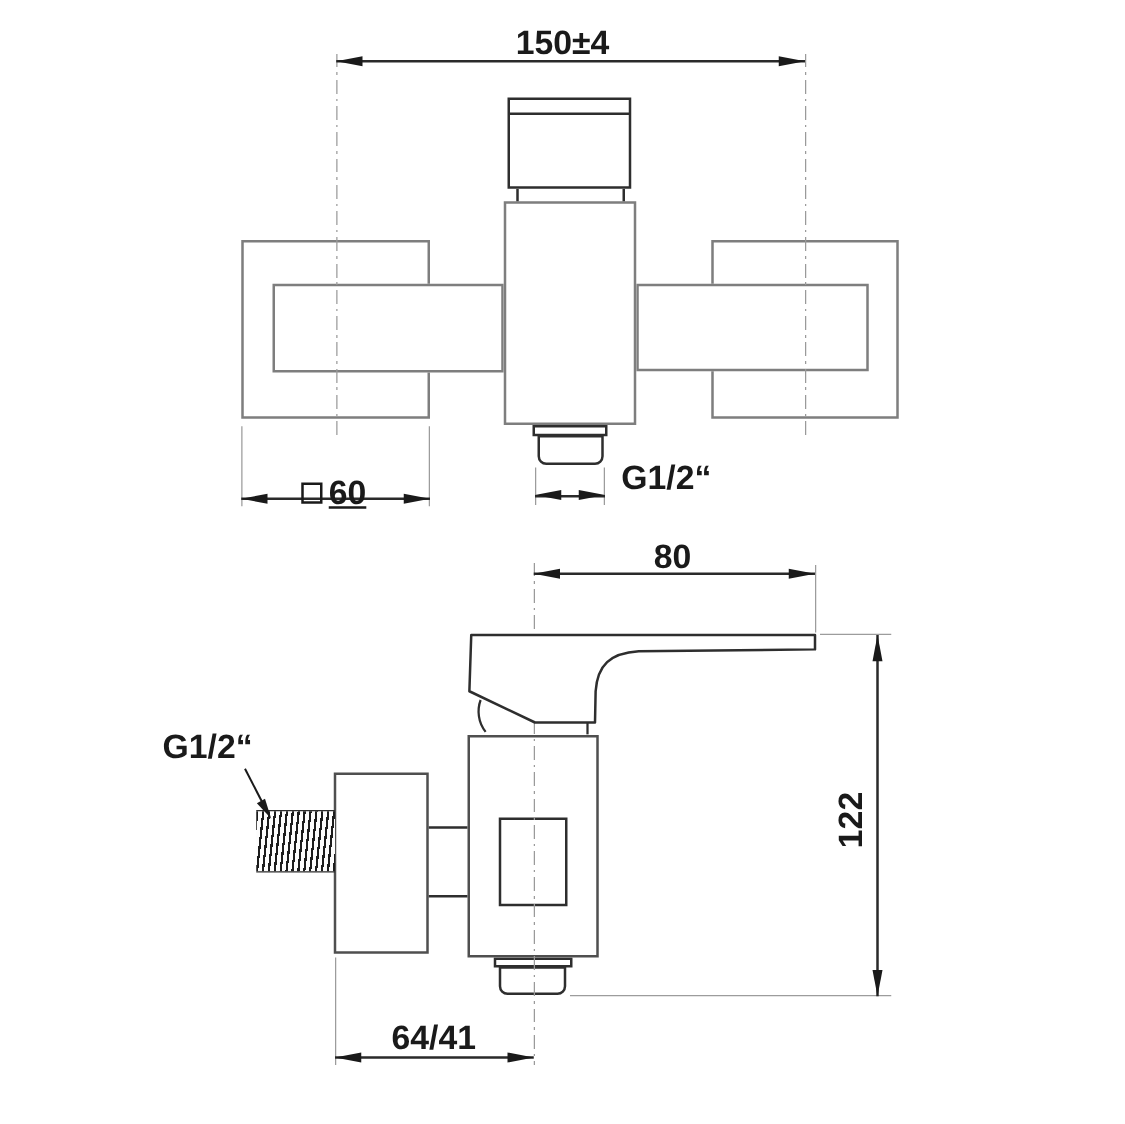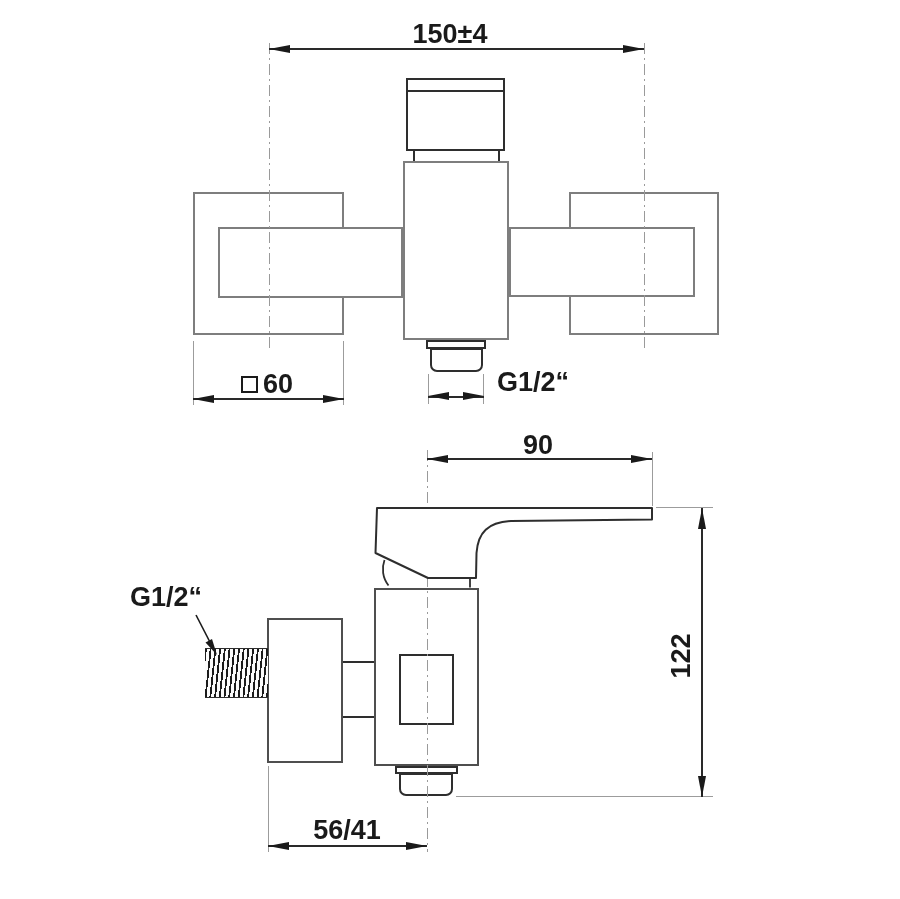--- a/index.html
+++ b/index.html
@@ -60,21 +60,21 @@
     <div class="dl dlh" style="left:269px;top:48px;width:375px;"></div>
     <div class="arr arr-l" style="left:269px;top:44.5px;"></div>
     <div class="arr arr-r" style="left:623px;top:44.5px;"></div>
     <div class="txt" style="left:450px;top:21px;transform:translateX(-50%);">150±4</div>
 
     <div class="thin thinv" style="left:193px;top:341px;height:64px;"></div>
     <div class="thin thinv" style="left:343px;top:341px;height:64px;"></div>
     <div class="dl dlh" style="left:193px;top:398px;width:151px;"></div>
     <div class="arr arr-l" style="left:193px;top:394.5px;"></div>
     <div class="arr arr-r" style="left:323px;top:394.5px;"></div>
-    <div class="txt" style="left:241px;top:371px;">
+    <div class="txt" style="left:241px;top:381px;text-decoration:underline;">
       <span class="sq"></span><span>60</span>
     </div>
 
     <div class="thin thinv" style="left:428px;top:374px;height:30px;"></div>
     <div class="thin thinv" style="left:483px;top:374px;height:30px;"></div>
     <div class="dl dlh" style="left:428px;top:396px;width:56px;"></div>
     <div class="arr arr-l" style="left:428px;top:392px;"></div>
     <div class="arr arr-r" style="left:463px;top:392px;"></div>
     <div class="txt" style="left:497px;top:369px;">G1/2“</div>
   </div>
@@ -104,29 +104,29 @@
       <path d="M196,615 L213,648" fill="none" stroke="#1a1a1a" stroke-width="1.6"></path>
       <polygon points="217,655 212,639 205.5,642.5" fill="#1a1a1a"></polygon>
     </svg>
 
     <div class="txt" style="left:130px;top:584px;">G1/2“</div>
 
     <div class="thin thinv" style="left:651.5px;top:452px;height:54px;"></div>
     <div class="dl dlh" style="left:427px;top:458px;width:225px;"></div>
     <div class="arr arr-l" style="left:427px;top:454.5px;"></div>
     <div class="arr arr-r" style="left:631px;top:454.5px;"></div>
-    <div class="txt" style="left:538px;top:432px;transform:translateX(-50%);">90</div>
+    <div class="txt" style="left:538px;top:432px;transform:translateX(-50%);">80</div>
 
     <div class="thin thinh" style="left:656px;top:507px;width:57px;"></div>
     <div class="thin thinh" style="left:456px;top:796px;width:257px;"></div>
     <div class="dl dlv" style="left:701px;top:508px;height:289px;"></div>
     <div class="arr arr-u" style="left:697.5px;top:508px;"></div>
     <div class="arr arr-d" style="left:697.5px;top:776px;"></div>
     <div class="txt" style="left:681px;top:656px;transform:translate(-50%,-50%) rotate(-90deg);">122</div>
 
     <div class="thin thinv" style="left:267.5px;top:766px;height:86px;"></div>
     <div class="dl dlh" style="left:268px;top:845px;width:159px;"></div>
     <div class="arr arr-l" style="left:268px;top:841.5px;"></div>
     <div class="arr arr-r" style="left:406px;top:841.5px;"></div>
-    <div class="txt" style="left:347px;top:817px;transform:translateX(-50%);">56/41</div>
+    <div class="txt" style="left:347px;top:817px;transform:translateX(-50%);">64/41</div>
   </div>
 
 </div>
 
 </body></html>

